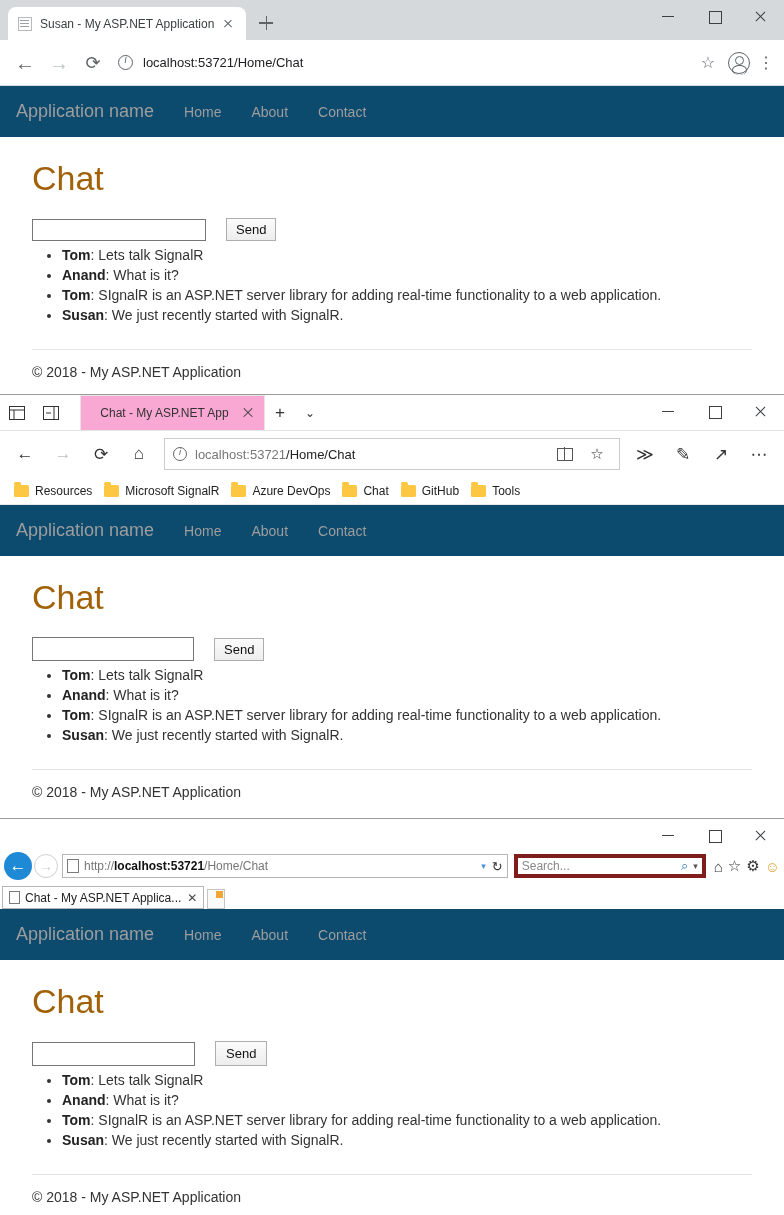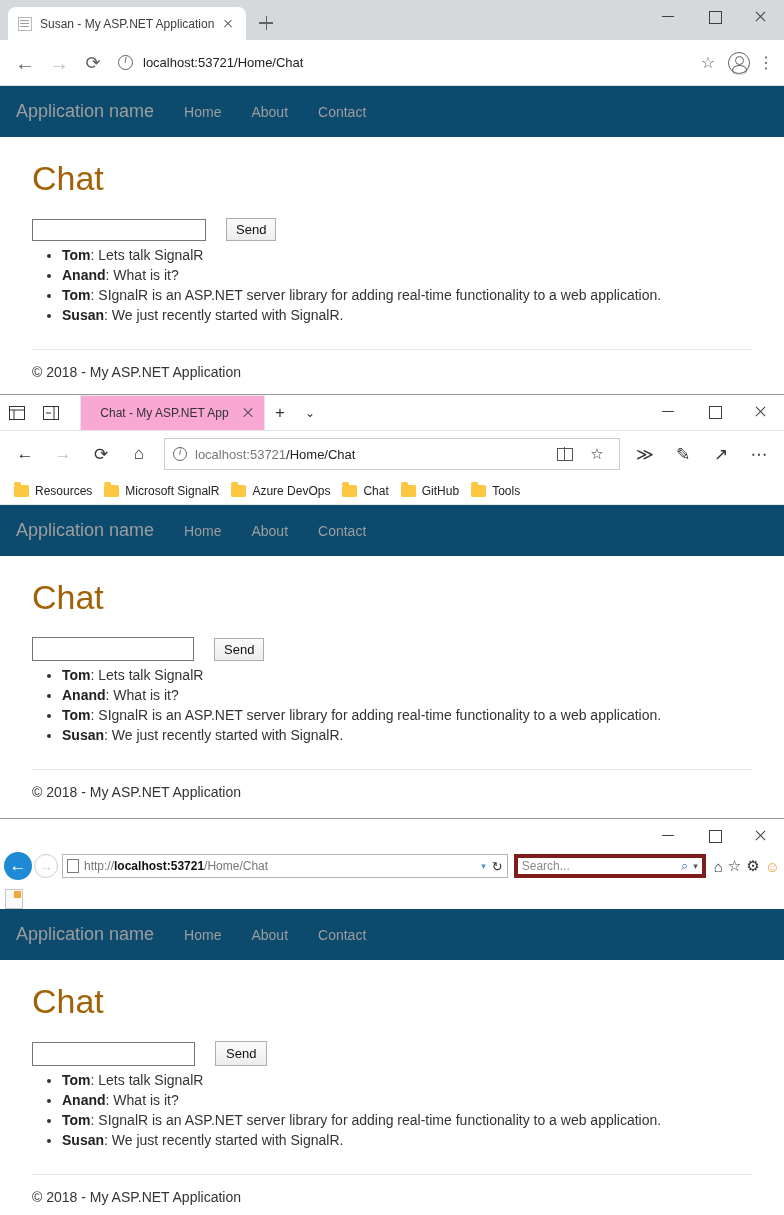--- a/index.html
+++ b/index.html
@@ -448,20 +448,25 @@
     </div>
     <div class="ie-icons">
       <span>⌂</span>
       <span>☆</span>
       <span>⚙</span>
       <span style="color:#e8a33d">☺</span>
     </div>
   </div>
 
   <div class="ie-tabrow">
+    <div class="ie-tab">
+      <span class="ie-favicon2"></span>
+      <span class="tab-title">Chat - My ASP.NET Applica...</span>
+      <span class="tab-close">✕</span>
+    </div>
     <div class="ie-newtab"></div>
   </div>
 
   <div class="navbar">
     <span class="brand">Application name</span>
     <span class="nlink">Home</span>
     <span class="nlink">About</span>
     <span class="nlink">Contact</span>
   </div>
 

